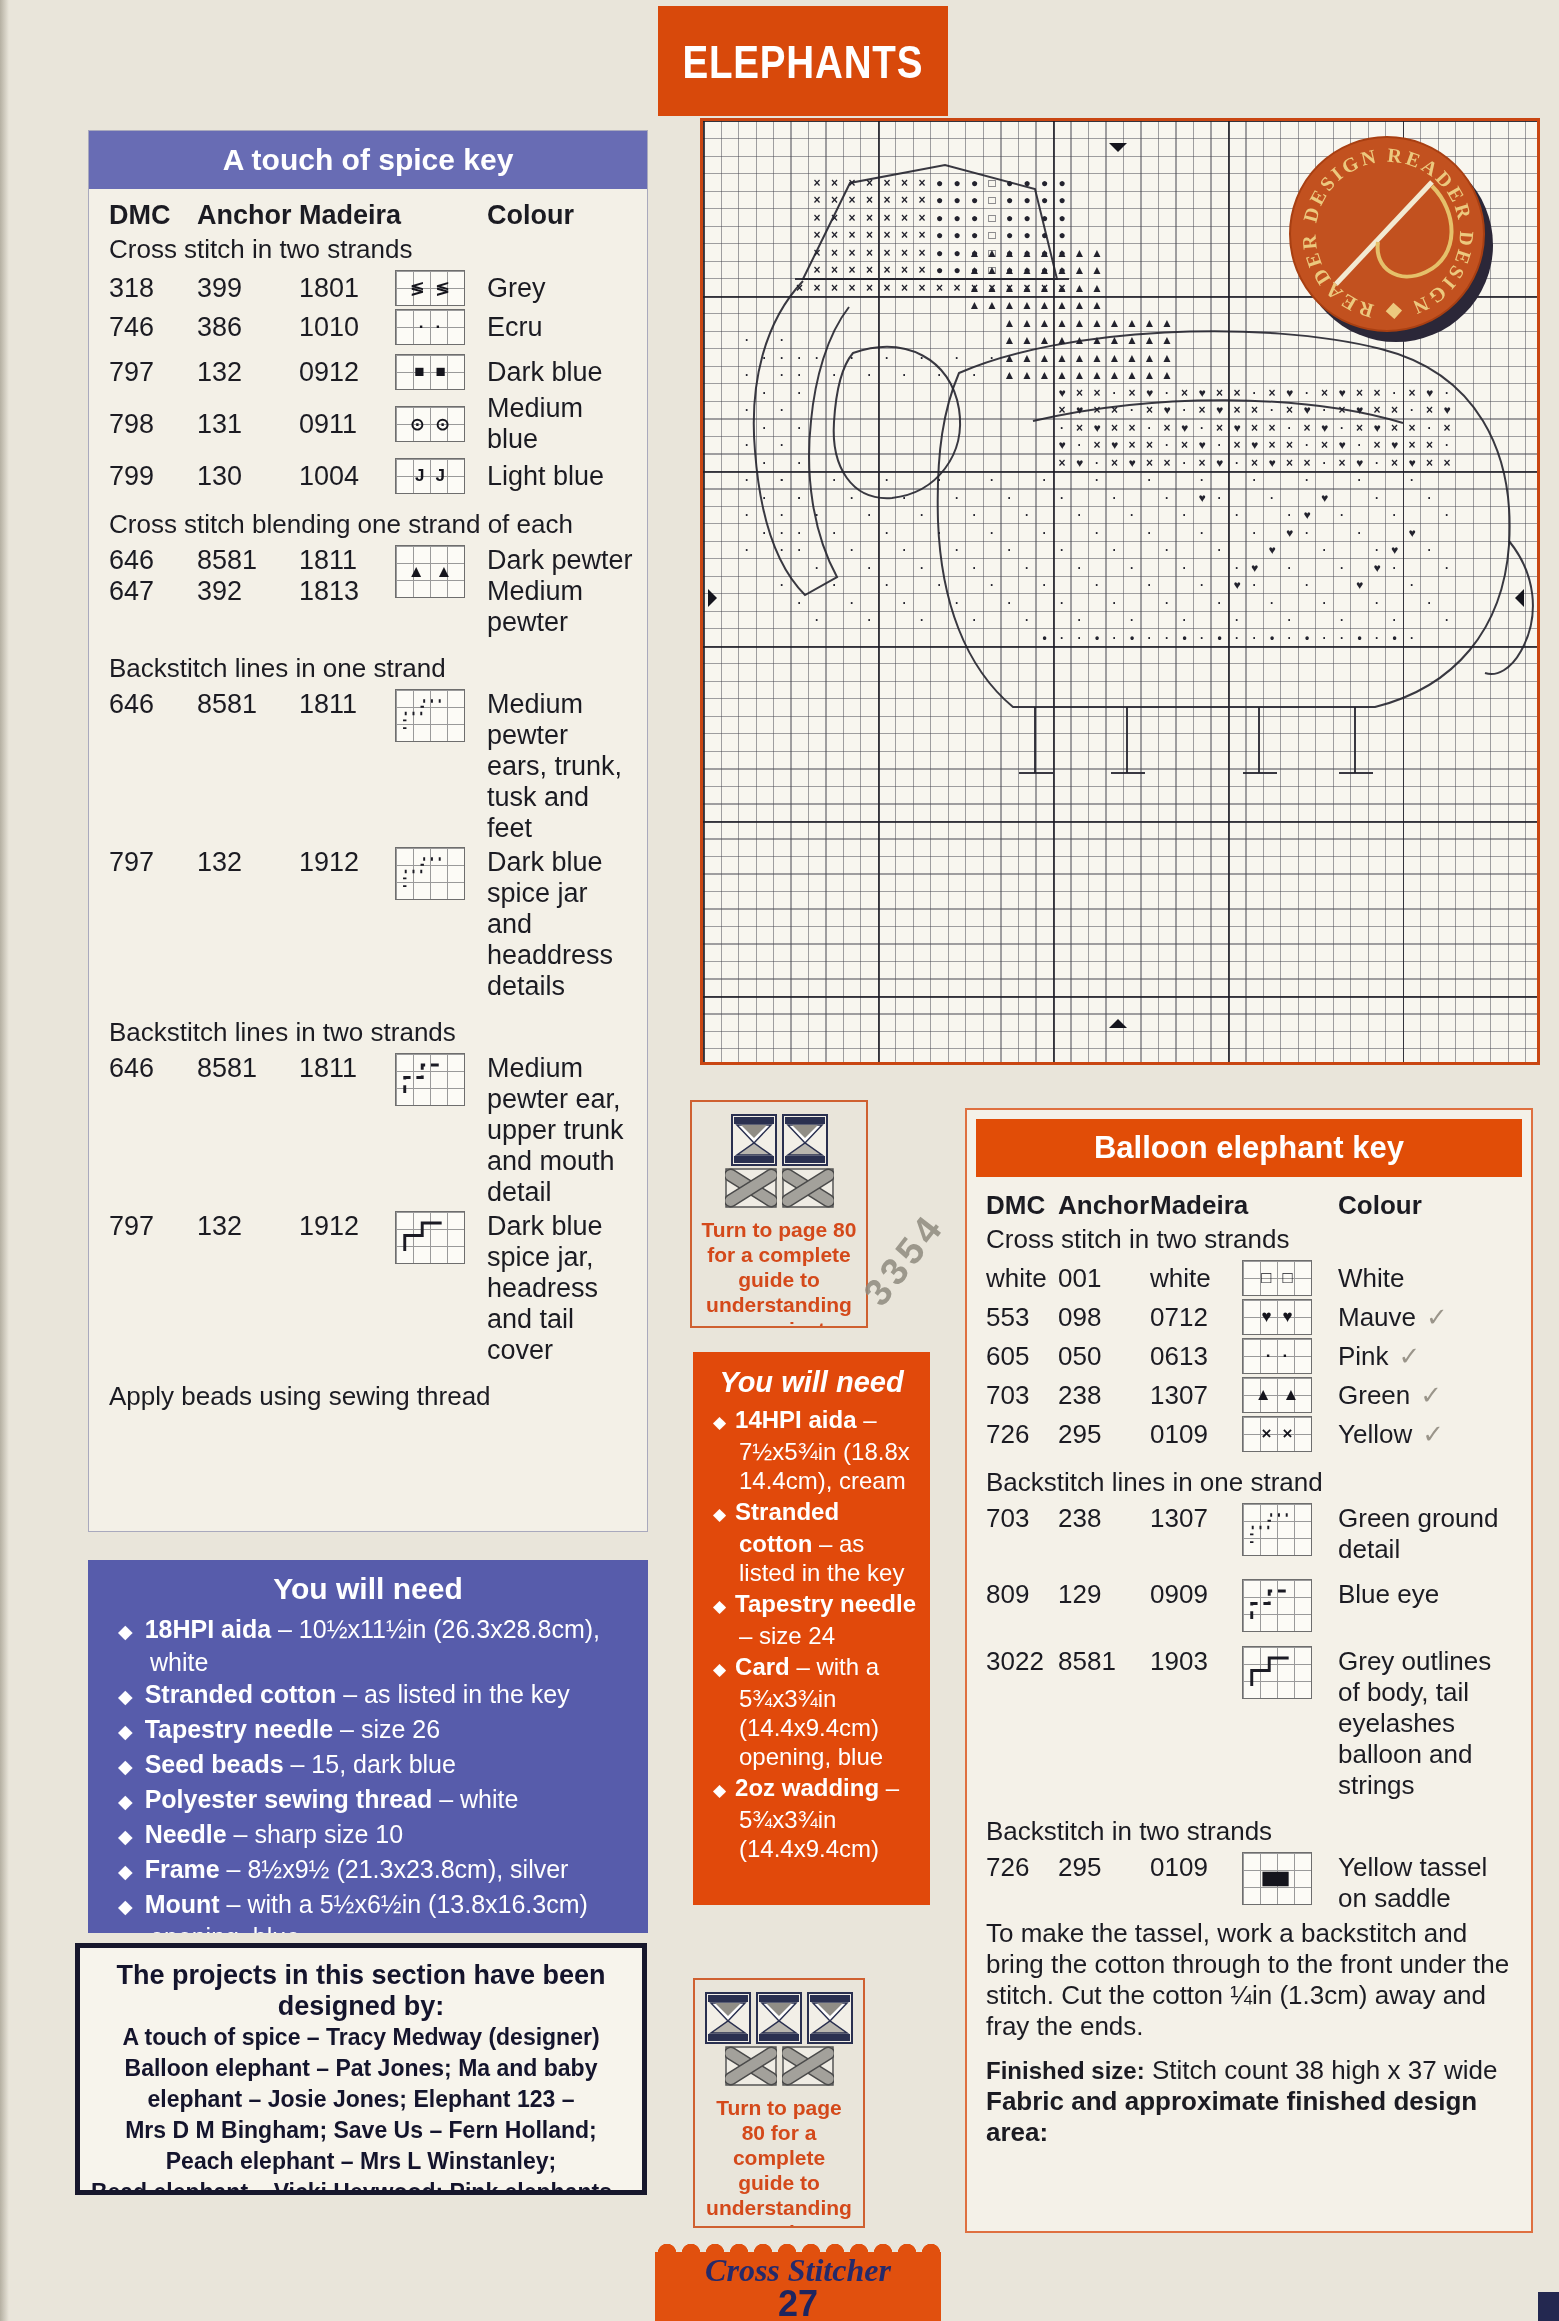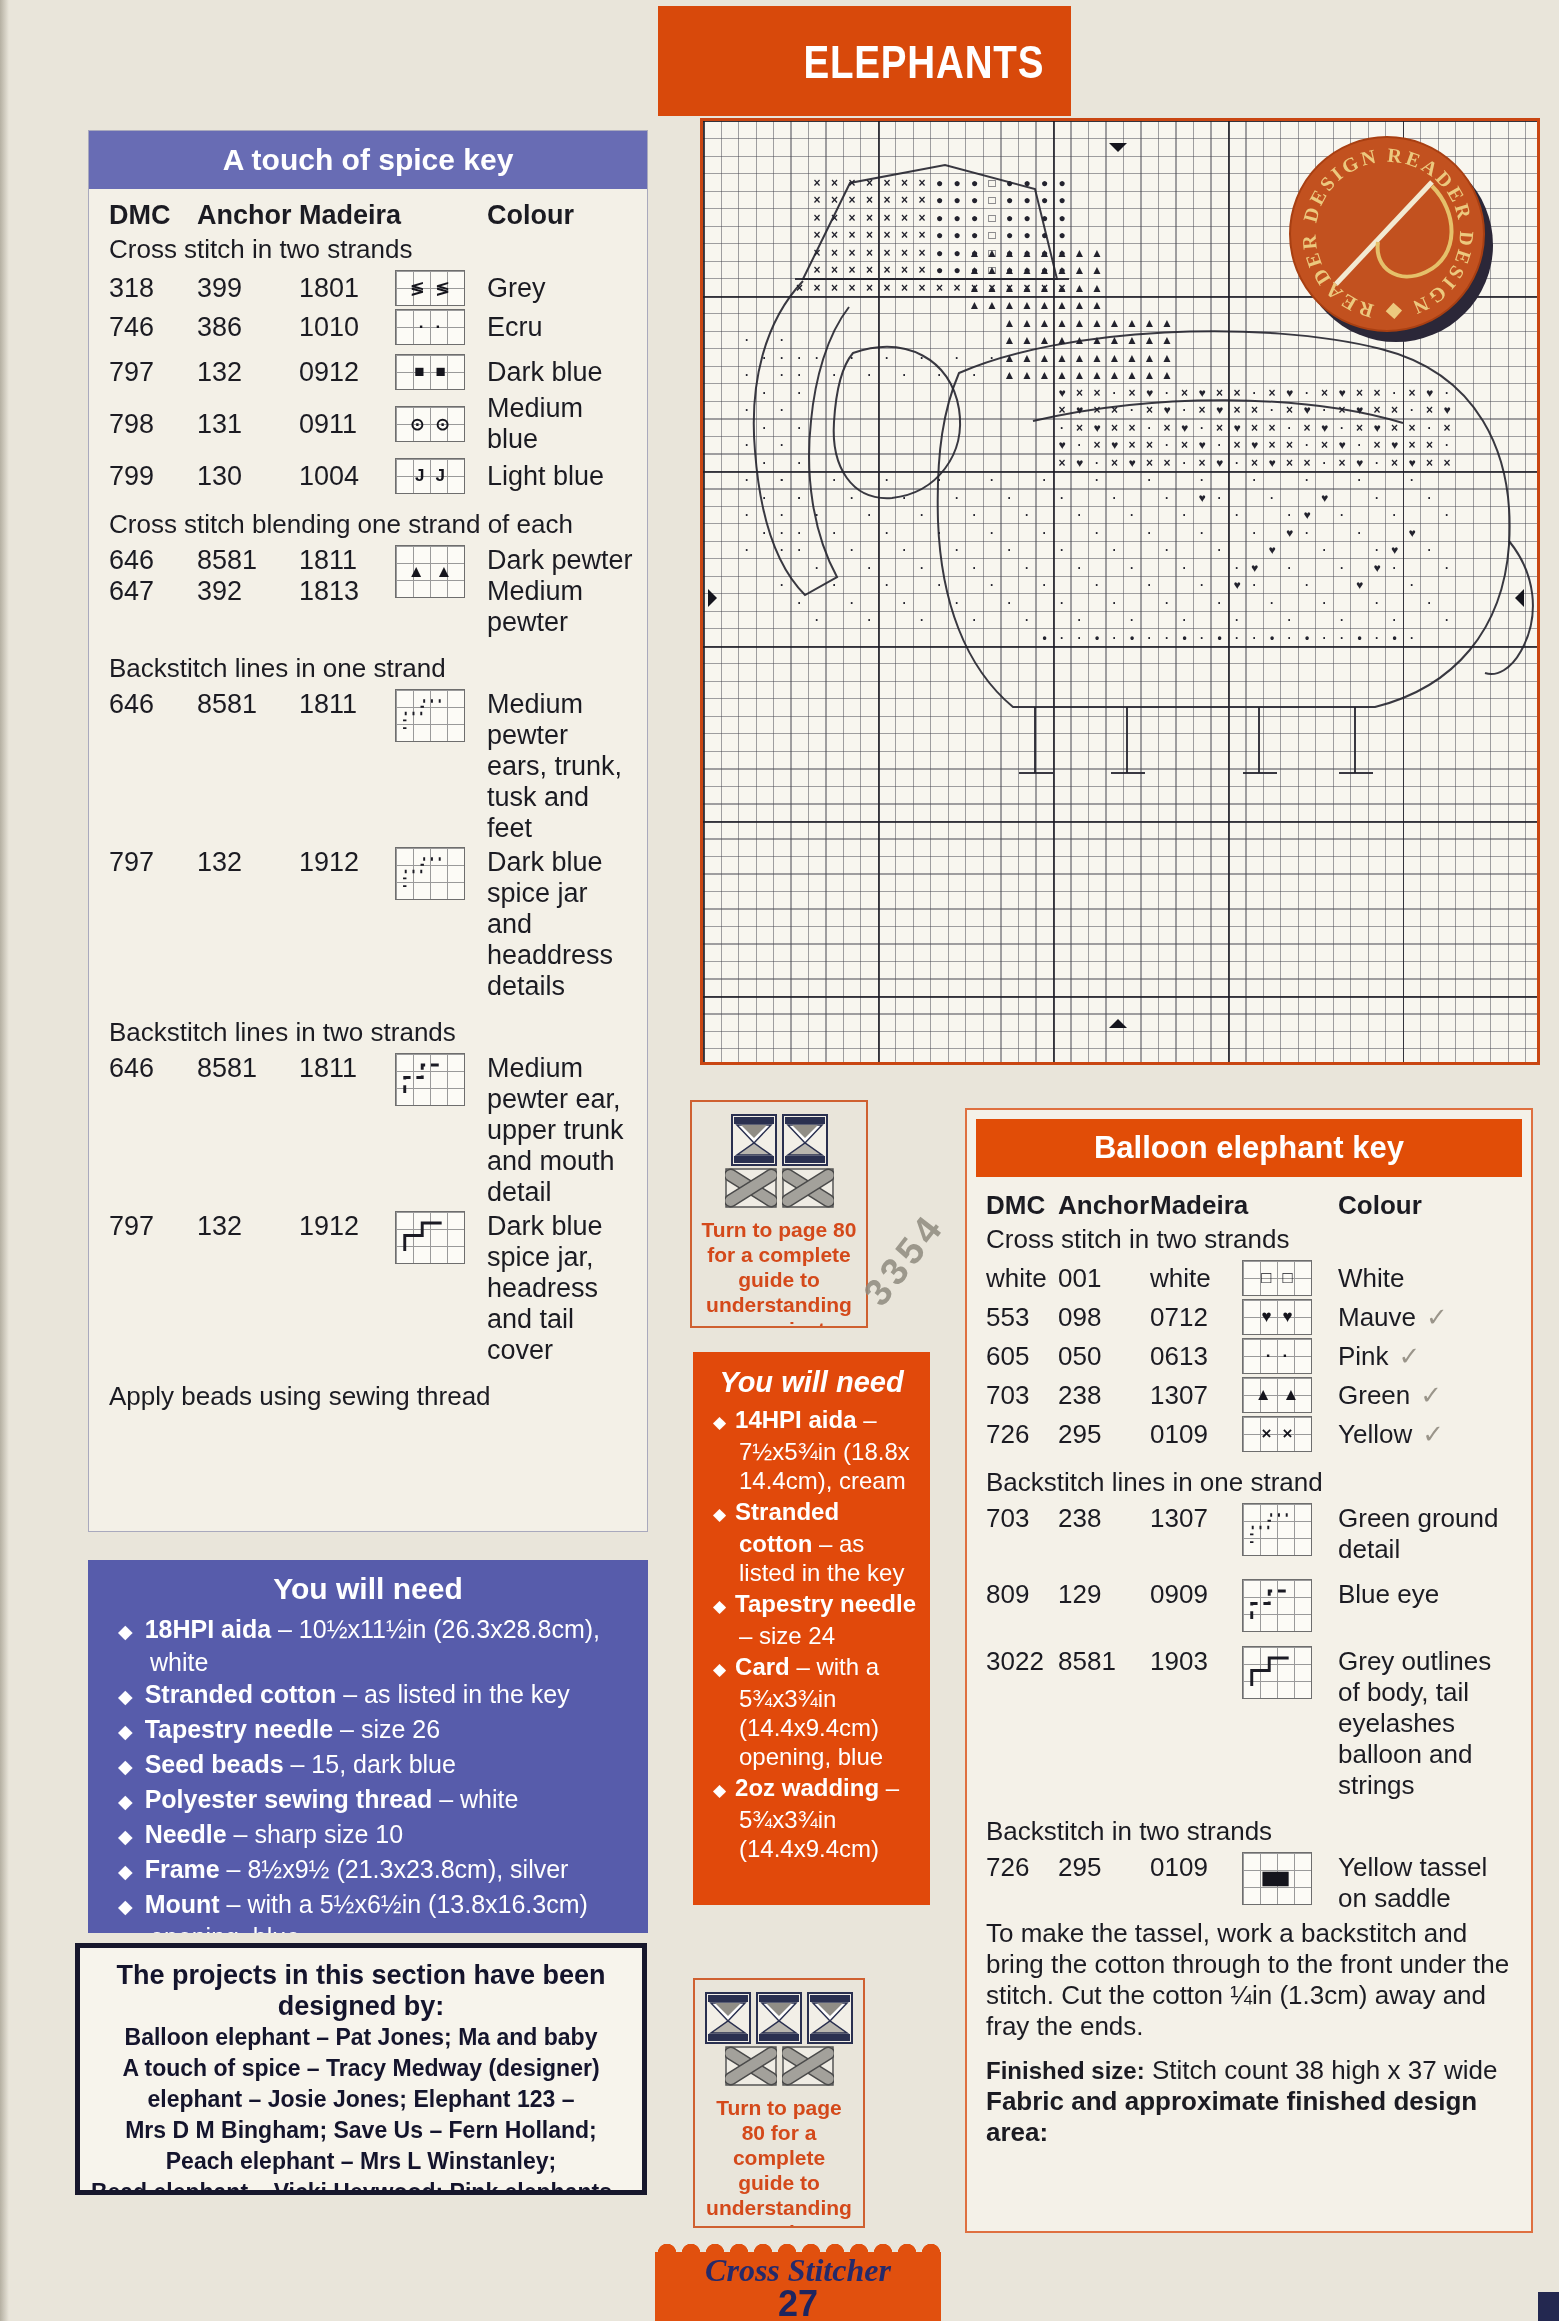--- a/index.html
+++ b/index.html
@@ -3,21 +3,21 @@
 <meta charset="utf-8">
 <style>
   *{box-sizing:border-box;margin:0;padding:0}
   body{margin:0;background:#6b675f;font-family:"Liberation Sans",sans-serif}
   .page{position:relative;width:1559px;height:2321px;background:#e9e5da;overflow:hidden;margin:0 auto}
   .page::before{content:"";position:absolute;left:0;top:0;width:9px;height:100%;
     background:linear-gradient(to right,#b5b0a2,rgba(0,0,0,0));z-index:5}
   .abs{position:absolute}
 
   
-  .hdr{left:658px;top:6px;width:413px;height:110px;background:#d8490b;display:flex;align-items:center;justify-content:flex-end;z-index:3}
+  .hdr{left:658px;top:6px;width:290px;height:110px;background:#d8490b;display:flex;align-items:center;justify-content:center;z-index:3}
   .hdr span{color:#fff;font-weight:bold;font-size:47px;transform:scaleX(.82);letter-spacing:1px;white-space:nowrap}
 
   
   .chart{left:700px;top:118px;width:840px;height:947px;background:#f8f6ef;border:3px solid #c94612;z-index:1}
   .gridbg{position:absolute;inset:0;background-image:
     repeating-linear-gradient(to right,rgba(25,25,35,.8) 0 1.5px,rgba(0,0,0,0) 1.5px 175px),
     repeating-linear-gradient(to bottom,rgba(25,25,35,.8) 0 1.5px,rgba(0,0,0,0) 1.5px 175px),
     repeating-linear-gradient(to right,rgba(70,70,80,.5) 0 1px,rgba(0,0,0,0) 1px 17.5px),
     repeating-linear-gradient(to bottom,rgba(70,70,80,.5) 0 1px,rgba(0,0,0,0) 1px 17.5px)}
   .outline{position:absolute;left:0;top:0}
@@ -796,22 +796,22 @@
     <div class="ywn-item"><span class="diamond">◆</span><b>Polyester sewing thread</b><span> – white</span></div>
     <div class="ywn-item"><span class="diamond">◆</span><b>Needle</b><span> – sharp size 10</span></div>
     <div class="ywn-item"><span class="diamond">◆</span><b>Frame</b><span> – 8½x9½ (21.3x23.8cm), silver</span></div>
     <div class="ywn-item"><span class="diamond">◆</span><b>Mount</b><span> – with a 5½x6½in (13.8x16.3cm) opening, blue</span></div>
 
   </div>
 
   <div class="abs projects">
     <div class="t">The projects in this section have been</div>
     <div class="t">designed by:</div>
+    <div class="ln">A touch of spice – Tracy Medway (designer)</div>
     <div class="ln">Balloon elephant – Pat Jones; Ma and baby</div>
-    <div class="ln">A touch of spice – Tracy Medway (designer)</div>
     <div class="ln">elephant – Josie Jones; Elephant 123 –</div>
     <div class="ln">Mrs D M Bingham; Save Us – Fern Holland;</div>
     <div class="ln">Peach elephant – Mrs L Winstanley;</div>
     <div class="ln">Bead elephant – Vicki Heywood; Pink elephants –</div>
 
   </div>
 
   <div class="abs hourbox hb1">
     <div class="icon-row">
       <svg width="46" height="52">

